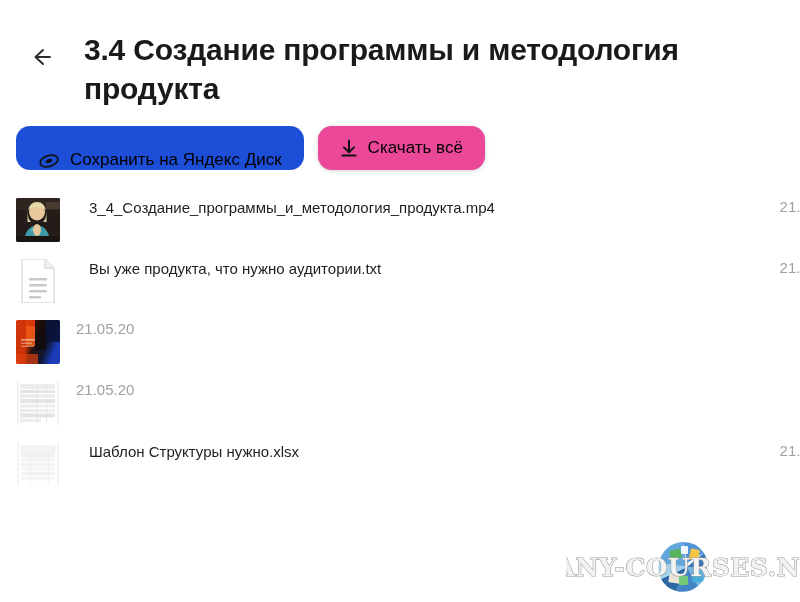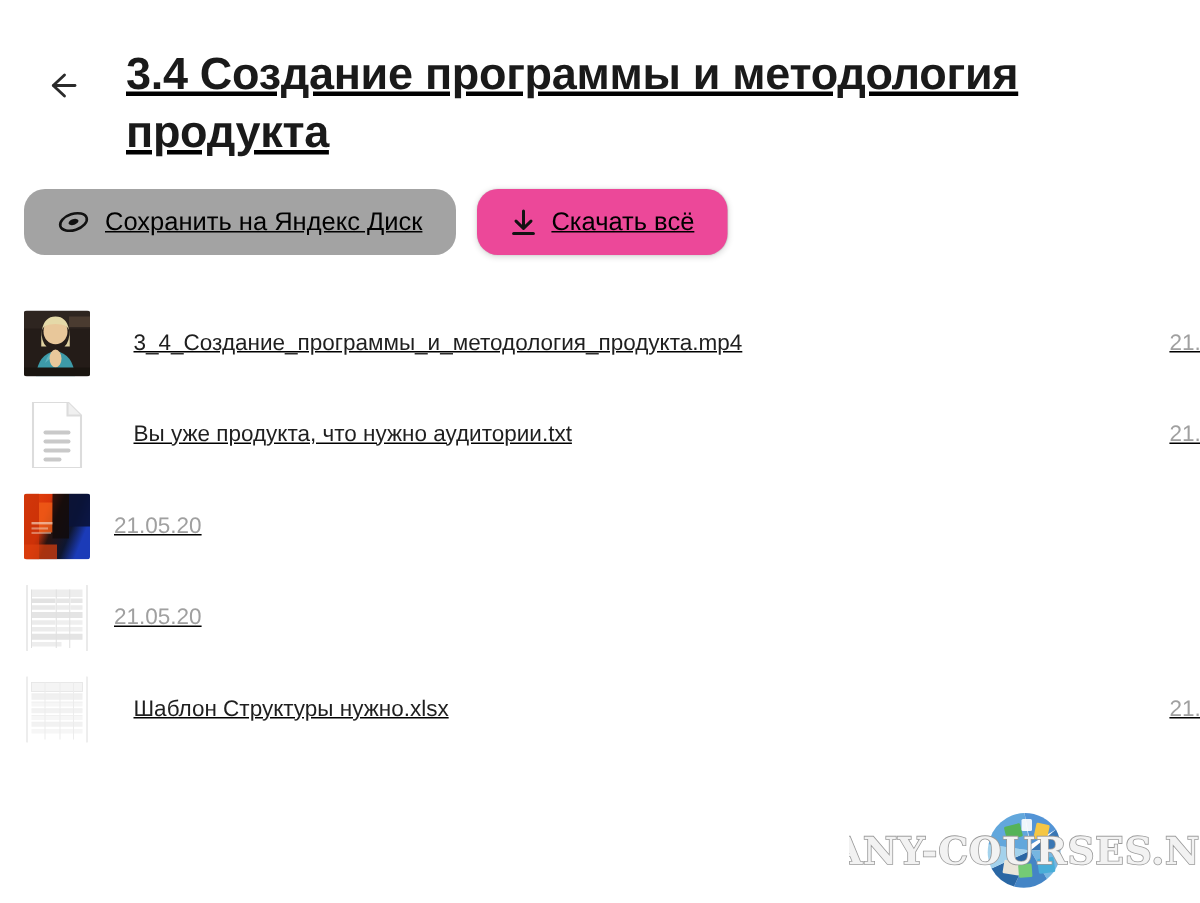--- a/index.html
+++ b/index.html
@@ -15,21 +15,20 @@
     font-family: "Liberation Sans", "DejaVu Sans", sans-serif;
     color: #000000;
     -webkit-font-smoothing: antialiased;
   }
 
   .page {
     position: relative;
     width: 800px;
     height: 602px;
     background: #ffffff;
-    text-decoration: underline;
   }
 
   
   .header {
     display: flex;
     align-items: flex-start;
     padding: 30px 0 0 20px;
   }
   .back-btn {
     width: 42px;
@@ -73,37 +72,38 @@
     border: none;
     border-radius: 14px;
     font-family: "Liberation Sans", "DejaVu Sans", sans-serif;
     font-size: 17px;
     font-weight: 400;
     color: #000000;
     cursor: pointer;
     white-space: nowrap;
   }
   .btn-primary {
-    background: #a3a3a3;
+    background: #1d4ed8;
+    align-items: flex-end;
   }
   .btn-secondary {
     background: #ec4899;
     box-shadow: 0 1px 4px rgba(0,0,0,0.16), 0 0 1px rgba(0,0,0,0.18);
   }
   .btn .icon { display: flex; align-items: center; }
   .btn .icon svg { display: block; }
 
   
   .file-list {
     margin-top: 28px;
     padding: 0;
   }
   .file-row {
     display: flex;
-    align-items: center;
+    align-items: flex-start;
     height: 61px;
     padding: 0 0 0 16px;
     cursor: pointer;
   }
   .thumb {
     width: 44px;
     height: 44px;
     flex: 0 0 44px;
     display: flex;
     align-items: center;

